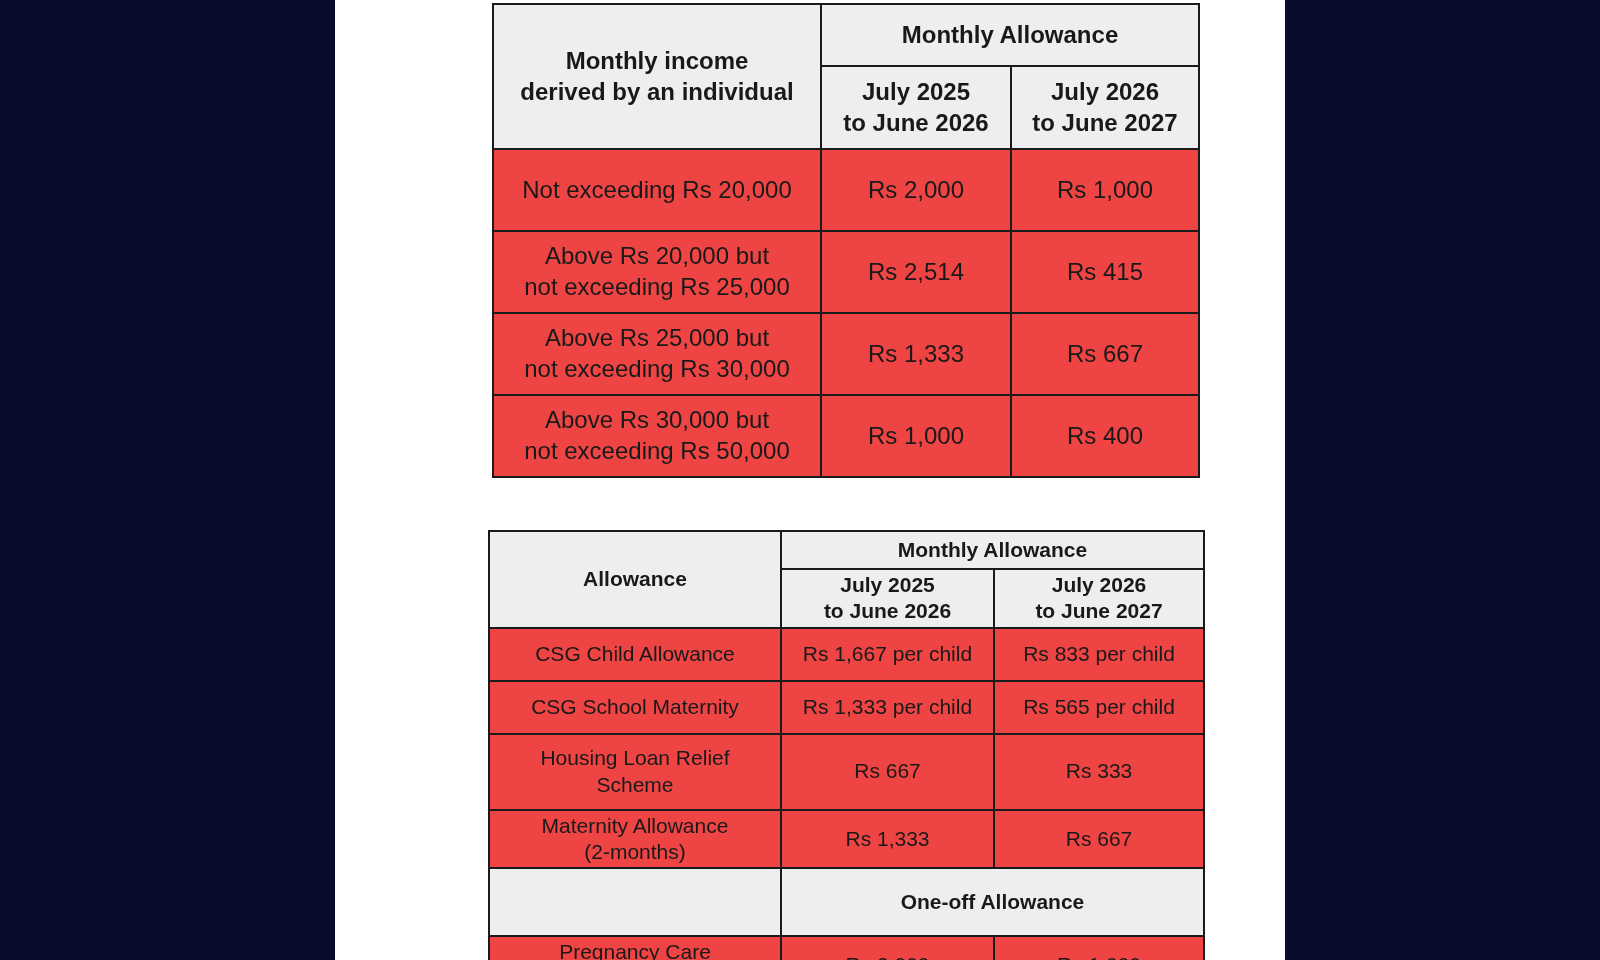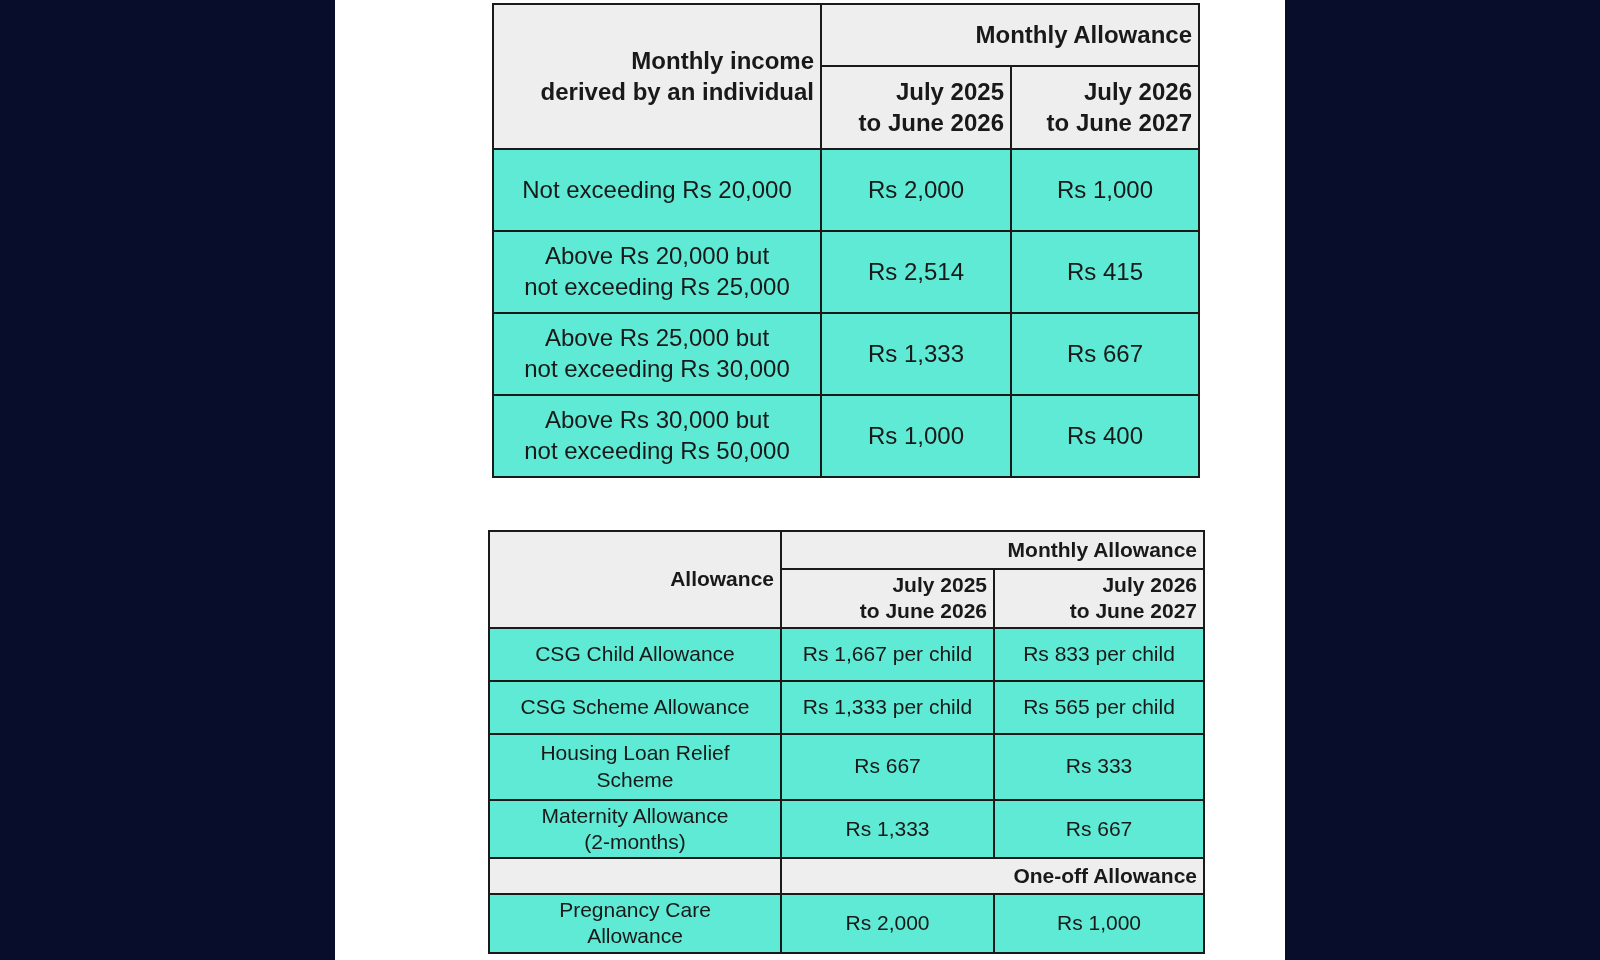--- a/index.html
+++ b/index.html
@@ -39,22 +39,22 @@
     color: #191919;
   }
   th, td {
     border: 2px solid #1a1a1a;
     text-align: center;
     vertical-align: middle;
     white-space: pre-line;
     padding: 2px 6px;
     box-sizing: border-box;
   }
-  th { background: #eeeeee; font-weight: bold; text-align: right; }
-  td { background: #5eead4; font-weight: normal; }
+  th { background: #eeeeee; font-weight: bold; }
+  td { background: #ef4444; font-weight: normal; }
 
   
   .income-table {
     left: 157px;
     top: 3px;
     width: 706px;
     font-size: 24px;
     line-height: 1.28;
   }
   .income-table .row-group-header { height: 62px; }
@@ -65,22 +65,22 @@
   .allowances-table {
     left: 153px;
     top: 530px;
     width: 715px;
     font-size: 21px;
     line-height: 1.25;
   }
   .allowances-table .row-group-header { height: 38px; }
   .allowances-table .row-sub-header   { height: 52px; }
   .allowances-table .data-row-1       { height: 53px; }
-  .allowances-table .data-row-2       { height: 66px; }
-  .allowances-table .row-oneoff       { height: 36px; }
+  .allowances-table .data-row-2       { height: 76px; }
+  .allowances-table .row-oneoff       { height: 68px; }
   .allowances-table .data-row-3       { height: 48px; }
   .empty-gray { background: #eeeeee; }
 </style>
 </head>
 <body>
 
 <div class="frame">
   <div class="letterbox left"></div>
   <div class="letterbox right"></div>
 
@@ -146,21 +146,21 @@
 to June 2026</th>
           <th>July 2026
 to June 2027</th>
         </tr>
         <tr class="data-row-1">
           <td>CSG Child Allowance</td>
           <td>Rs 1,667 per child</td>
           <td>Rs 833 per child</td>
         </tr>
         <tr class="data-row-1">
-          <td>CSG Scheme Allowance</td>
+          <td>CSG School Maternity</td>
           <td>Rs 1,333 per child</td>
           <td>Rs 565 per child</td>
         </tr>
         <tr class="data-row-2">
           <td>Housing Loan Relief
 Scheme</td>
           <td>Rs 667</td>
           <td>Rs 333</td>
         </tr>
         <tr class="data-row-1">

